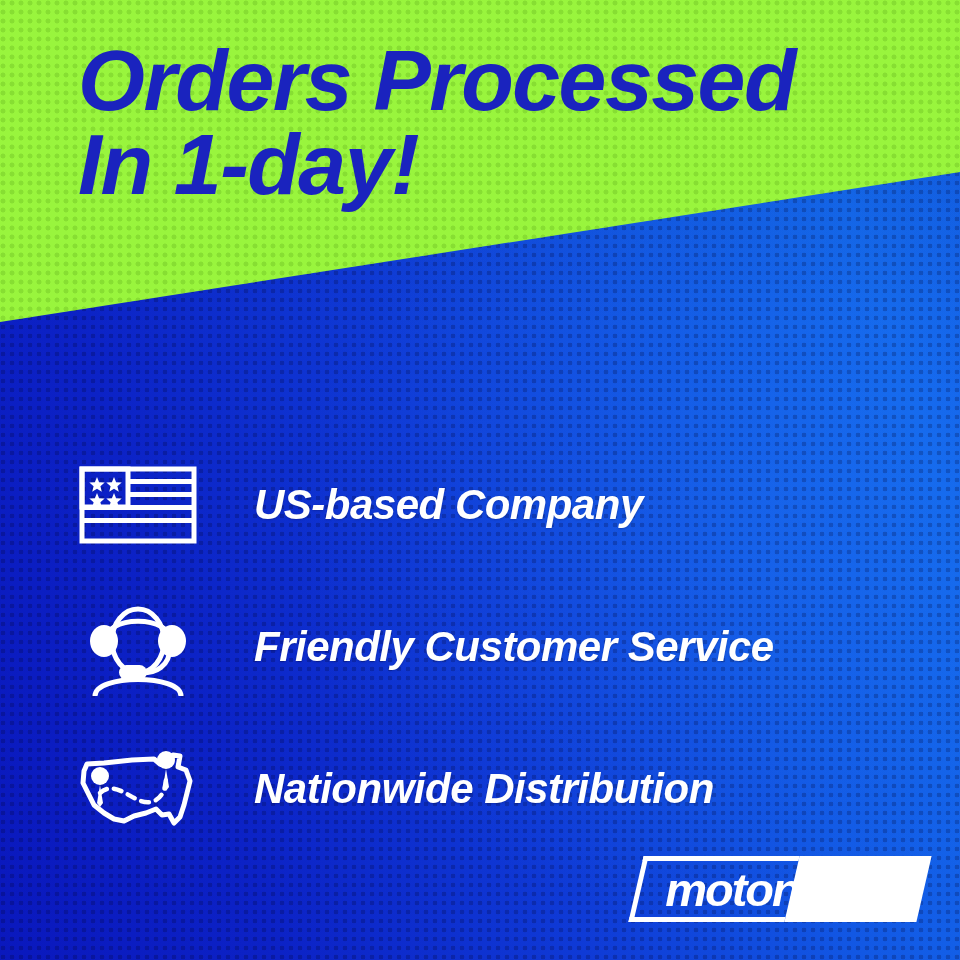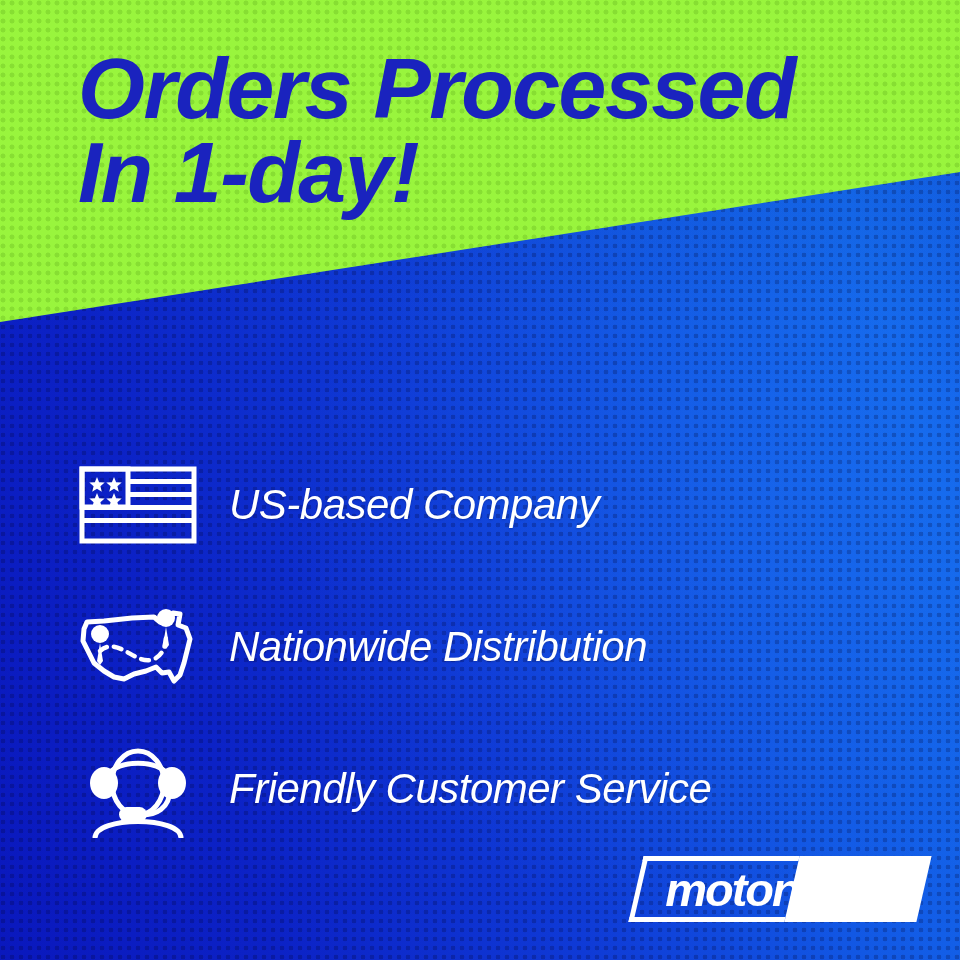--- a/index.html
+++ b/index.html
@@ -64,21 +64,21 @@
     clip-path: polygon(0 0, 960px 0, 960px 172px, 0 322px);
     background-image:
       radial-gradient(circle at 3px 3px, rgba(120,205,40,0.55) 2.3px, rgba(0,0,0,0) 2.7px);
     background-size: 9px 9px;
   }
 
   
   .headline {
     position: absolute;
     left: 78px;
-    top: 46px;
+    top: 38px;
     width: 830px;
     color: #1a23be;
     font-weight: bold;
     font-style: italic;
     font-size: 86px;
     line-height: 0.98;
     letter-spacing: -1.5px;
     white-space: pre-line;
   }
 
@@ -98,25 +98,25 @@
   .feature-icon {
     width: 132px;
     min-width: 132px;
     height: 104px;
     display: flex;
     align-items: center;
     justify-content: center;
   }
   .feature-label {
     color: #ffffff;
-    font-weight: normal;
+    font-weight: bold;
     font-style: italic;
     font-size: 42px;
     letter-spacing: -0.5px;
-    margin-left: 25px;
+    margin-left: 50px;
     white-space: nowrap;
     text-shadow: 0 1px 2px rgba(0,0,40,0.22);
   }
 
   
   .logo {
     position: absolute;
     left: 636px;
     top: 856px;
     width: 288px;
@@ -200,59 +200,59 @@
             <polygon points="18,27 20.1,32.2 25.7,32.6 21.4,36.2 22.8,41.7 18,38.7 13.2,41.7 14.6,36.2 10.3,32.6 15.9,32.2"></polygon>
             <polygon points="35,27 37.1,32.2 42.7,32.6 38.4,36.2 39.8,41.7 35,38.7 30.2,41.7 31.6,36.2 27.3,32.6 32.9,32.2"></polygon>
           </g>
         </svg>
       </div>
       <div class="feature-label">US-based Company</div>
     </div>
 
     <div class="feature-row">
       <div class="feature-icon">
+        <svg width="118" height="100" viewBox="0 0 118 100" fill="none">
+
+          <ellipse cx="25" cy="44" rx="14" ry="16" fill="#ffffff"></ellipse>
+          <ellipse cx="93" cy="44" rx="14" ry="16" fill="#ffffff"></ellipse>
+
+          <ellipse cx="59" cy="44" rx="26" ry="32" stroke="#ffffff" stroke-width="5"></ellipse>
+
+          <path d="M25 46 C25 17, 93 17, 93 46" stroke="#ffffff" stroke-width="5" fill="none" stroke-linecap="round"></path>
+
+          <path d="M91 50 C91 70, 76 76, 63 76" stroke="#ffffff" stroke-width="5" fill="none" stroke-linecap="round"></path>
+
+          <rect x="40" y="68" width="28" height="15" rx="7.5" fill="#ffffff"></rect>
+
+          <path d="M16 99 C16 77, 102 77, 102 99" stroke="#ffffff" stroke-width="5" fill="none"></path>
+        </svg>
+      </div>
+      <div class="feature-label">Friendly Customer Service</div>
+    </div>
+
+    <div class="feature-row">
+      <div class="feature-icon">
         <svg width="128" height="92" viewBox="0 0 128 92" fill="none">
 
           <path d="M10 28 L13 21 L30 20 L58 17 L80 16 L86 21 L96 20 L99 12 L106 13 L104 24 L112 27 L116 38
                    L113 50 L110 62 L106 74 L100 80 L95 71 L88 72 L82 66 L72 70 L60 73 L50 78 L40 76 L30 70
                    L20 62 L14 50 L9 40 Z" stroke="#ffffff" stroke-width="5" stroke-linejoin="round" fill="none"></path>
 
           <path d="M26 50 C44 34, 62 66, 80 58 C90 54, 92 42, 92 34" stroke="#ffffff" stroke-width="4.5" fill="none" stroke-dasharray="8 7" stroke-linecap="round"></path>
 
           <circle cx="26" cy="33" r="9" fill="#ffffff"></circle>
           <path d="M26 42 L23 60 L26 64 L29 60 Z" fill="#ffffff"></path>
 
           <circle cx="92" cy="17" r="9" fill="#ffffff"></circle>
           <path d="M92 26 L89 44 L92 48 L95 44 Z" fill="#ffffff"></path>
         </svg>
       </div>
       <div class="feature-label">Nationwide Distribution</div>
     </div>
 
-    <div class="feature-row">
-      <div class="feature-icon">
-        <svg width="118" height="100" viewBox="0 0 118 100" fill="none">
-
-          <ellipse cx="25" cy="44" rx="14" ry="16" fill="#ffffff"></ellipse>
-          <ellipse cx="93" cy="44" rx="14" ry="16" fill="#ffffff"></ellipse>
-
-          <ellipse cx="59" cy="44" rx="26" ry="32" stroke="#ffffff" stroke-width="5"></ellipse>
-
-          <path d="M25 46 C25 17, 93 17, 93 46" stroke="#ffffff" stroke-width="5" fill="none" stroke-linecap="round"></path>
-
-          <path d="M91 50 C91 70, 76 76, 63 76" stroke="#ffffff" stroke-width="5" fill="none" stroke-linecap="round"></path>
-
-          <rect x="40" y="68" width="28" height="15" rx="7.5" fill="#ffffff"></rect>
-
-          <path d="M16 99 C16 77, 102 77, 102 99" stroke="#ffffff" stroke-width="5" fill="none"></path>
-        </svg>
-      </div>
-      <div class="feature-label">Friendly Customer Service</div>
-    </div>
-
   </div>
 
   <div class="logo">
     <div class="logo-skew">
       <div class="logo-left"></div>
       <div class="logo-right"></div>
     </div>
     <div class="logo-text">
       <span class="logo-moto">moto</span>
       <span class="logo-now">now</span>

